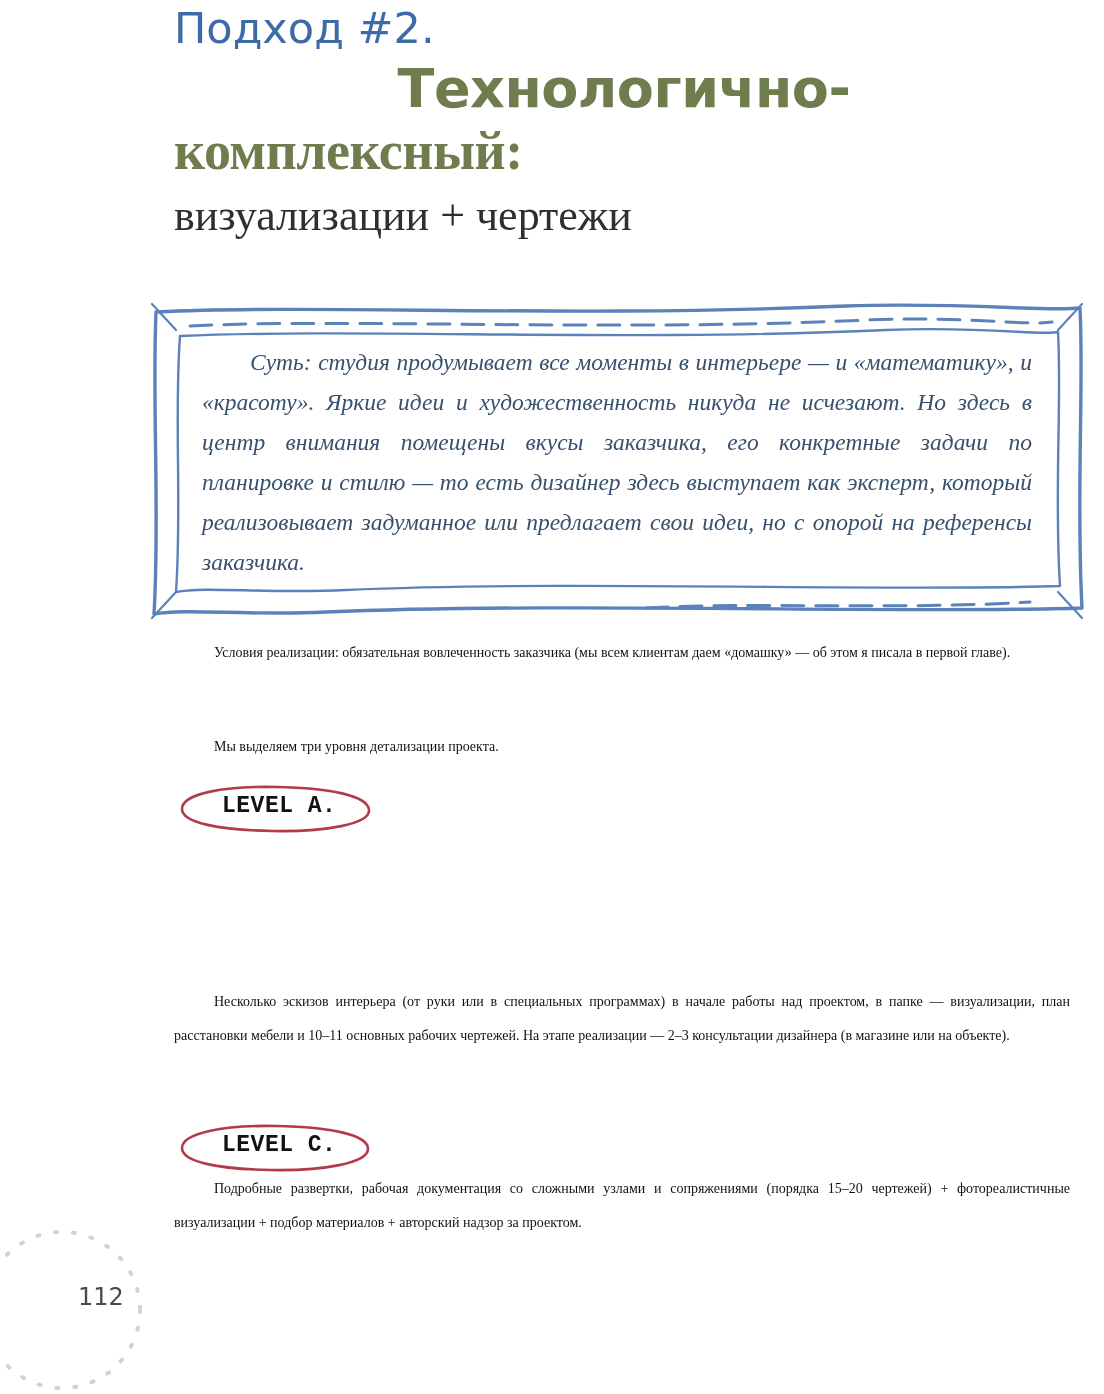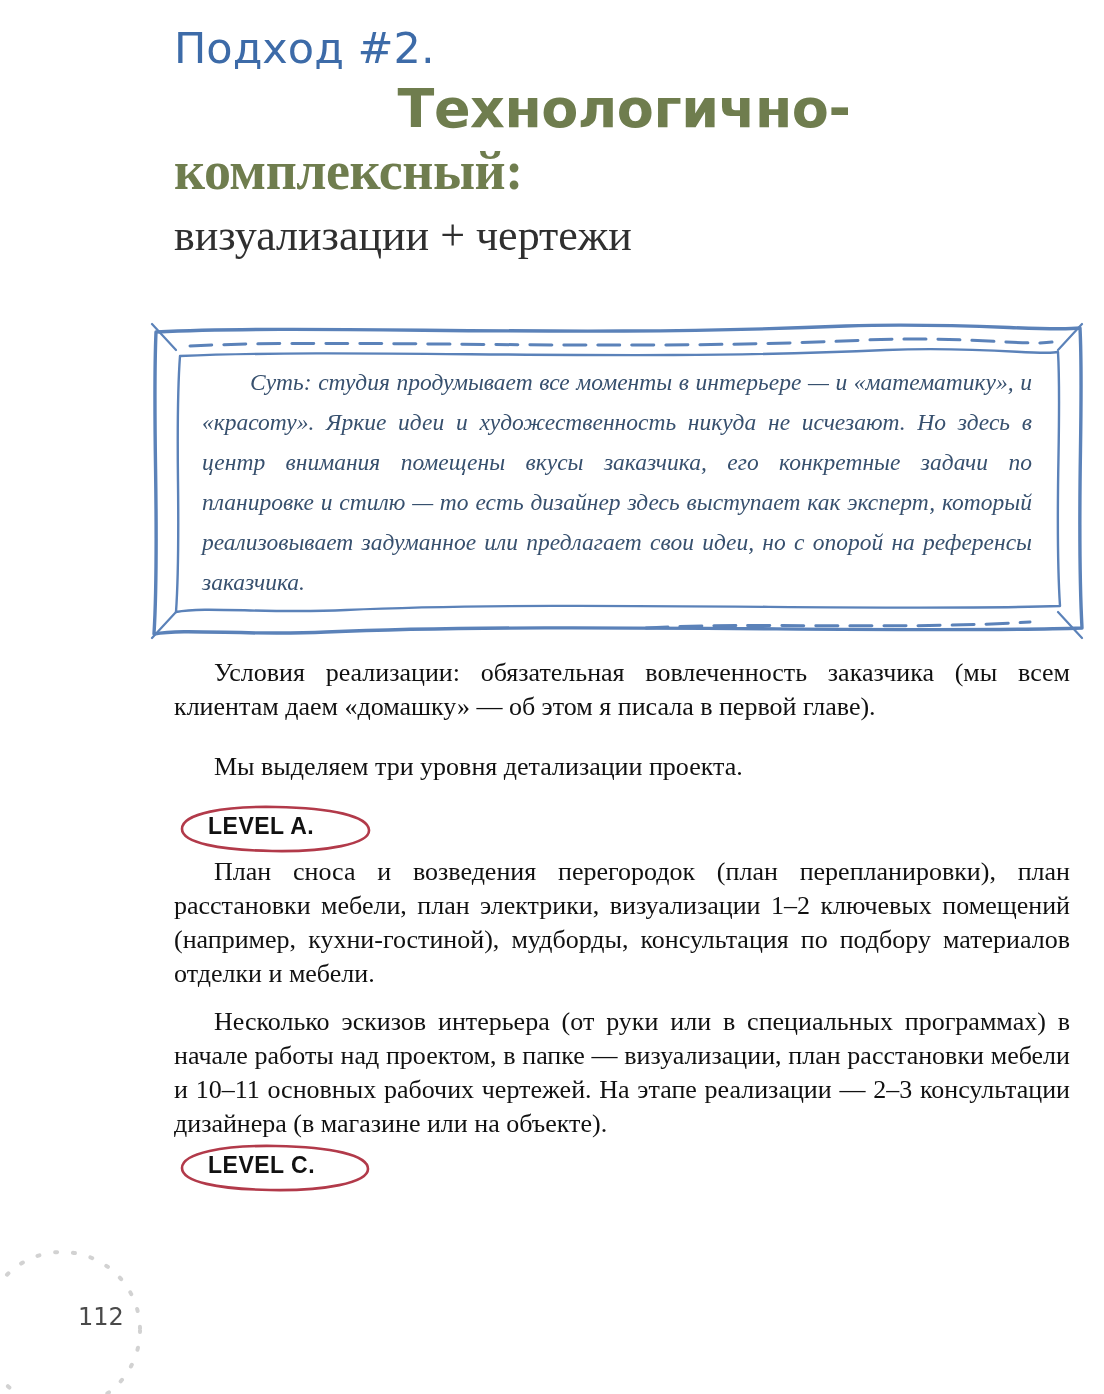--- a/index.html
+++ b/index.html
@@ -13,21 +13,20 @@
     font-family: "Liberation Serif", serif;
     color: #1a1a1a;
     position: relative;
     overflow: hidden;
   }
 
   .page {
     position: relative;
     width: 1104px;
     height: 1098px;
-    margin-top: 20px;
   }
 
   
   .title-block {
     position: absolute;
     left: 174px;
     top: 2px;
     width: 900px;
   }
   .title-line1 {
@@ -91,21 +90,21 @@
     text-align: justify;
     text-indent: 48px;
   }
 
   
   .body-col {
     position: absolute;
     left: 174px;
     width: 896px;
     font-family: "Liberation Serif", serif;
-    font-size: 26px;
+    font-size: 14px;
     line-height: 34px;
     color: #111;
     text-align: justify;
   }
   .indent {
     text-indent: 40px;
   }
   .p-conditions { top: 636px; }
   .p-levels { top: 730px; }
 
@@ -115,23 +114,23 @@
     width: 220px;
     height: 52px;
   }
   .level-badge .ellipse {
     position: absolute;
     left: 0;
     top: 0;
   }
   .level-badge .lbl {
     position: absolute;
-    left: 42px;
+    left: 56px;
     top: 10px;
-    font-family: Liberation Sans, sans-serif;
+    font-family: Liberation Mono, monospace;
     font-weight: 700;
     font-size: 23px;
     letter-spacing: 0.5px;
     color: #111;
   }
 
   .badge-a { left: 166px; top: 783px; }
   .badge-b { left: 166px; top: 937px; }
   .badge-c { left: 166px; top: 1122px; }
 
@@ -193,30 +192,30 @@
   <div class="body-col indent p-conditions">Условия реализации: обязательная вовлеченность заказчика (мы всем клиентам даем «домашку» — об этом я писала в первой главе).</div>
 
   <div class="body-col indent p-levels">Мы выделяем три уровня детализации проекта.</div>
 
   <div class="level-badge badge-a">
     <svg class="ellipse" width="220" height="52" viewBox="0 0 220 52">
       <path d="M16 26 C 16 10, 60 3, 110 4 C 166 5, 202 13, 203 27 C 204 41, 160 49, 106 48 C 54 47, 16 40, 16 26 Z" fill="none" stroke="#b23a4a" stroke-width="2.6"></path>
     </svg>
     <div class="lbl">LEVEL A.</div>
   </div>
-  <div class="body-col indent p-level-a">План сноса и возведения перегородок (план перепланировки), план расстановки мебели, план электрики, визуализации 1–2 ключевых помещений (например, кухни-гостиной), мудборды, консультация по подбору материалов отделки и мебели.</div>
 
   <div class="body-col indent p-level-b">Несколько эскизов интерьера (от руки или в специальных программах) в начале работы над проектом, в папке — визуализации, план расстановки мебели и 10–11 основных рабочих чертежей. На этапе реализации — 2–3 консультации дизайнера (в магазине или на объекте).</div>
 
   <div class="level-badge badge-c">
     <svg class="ellipse" width="220" height="52" viewBox="0 0 220 52">
       <path d="M16 26 C 16 11, 58 3, 110 4 C 166 5, 202 13, 202 27 C 202 41, 158 49, 104 48 C 52 47, 16 40, 16 26 Z" fill="none" stroke="#b23a4a" stroke-width="2.6"></path>
     </svg>
     <div class="lbl">LEVEL C.</div>
   </div>
+  <div class="body-col indent p-level-c">Подробные развертки, рабочая документация со сложными узлами и сопряжениями (порядка 15–20 чертежей) + фотореалистичные визуализации + подбор материалов + авторский надзор за проектом.</div>
 
   <svg class="dotted-circle" viewBox="0 0 160 168">
     <circle cx="62" cy="84" r="78" fill="none" stroke="#d2d2d2" stroke-width="4" stroke-dasharray="2 16" stroke-linecap="round"></circle>
   </svg>
 
   <div class="page-number">112</div>
 
 </div>
 
 </body></html>

